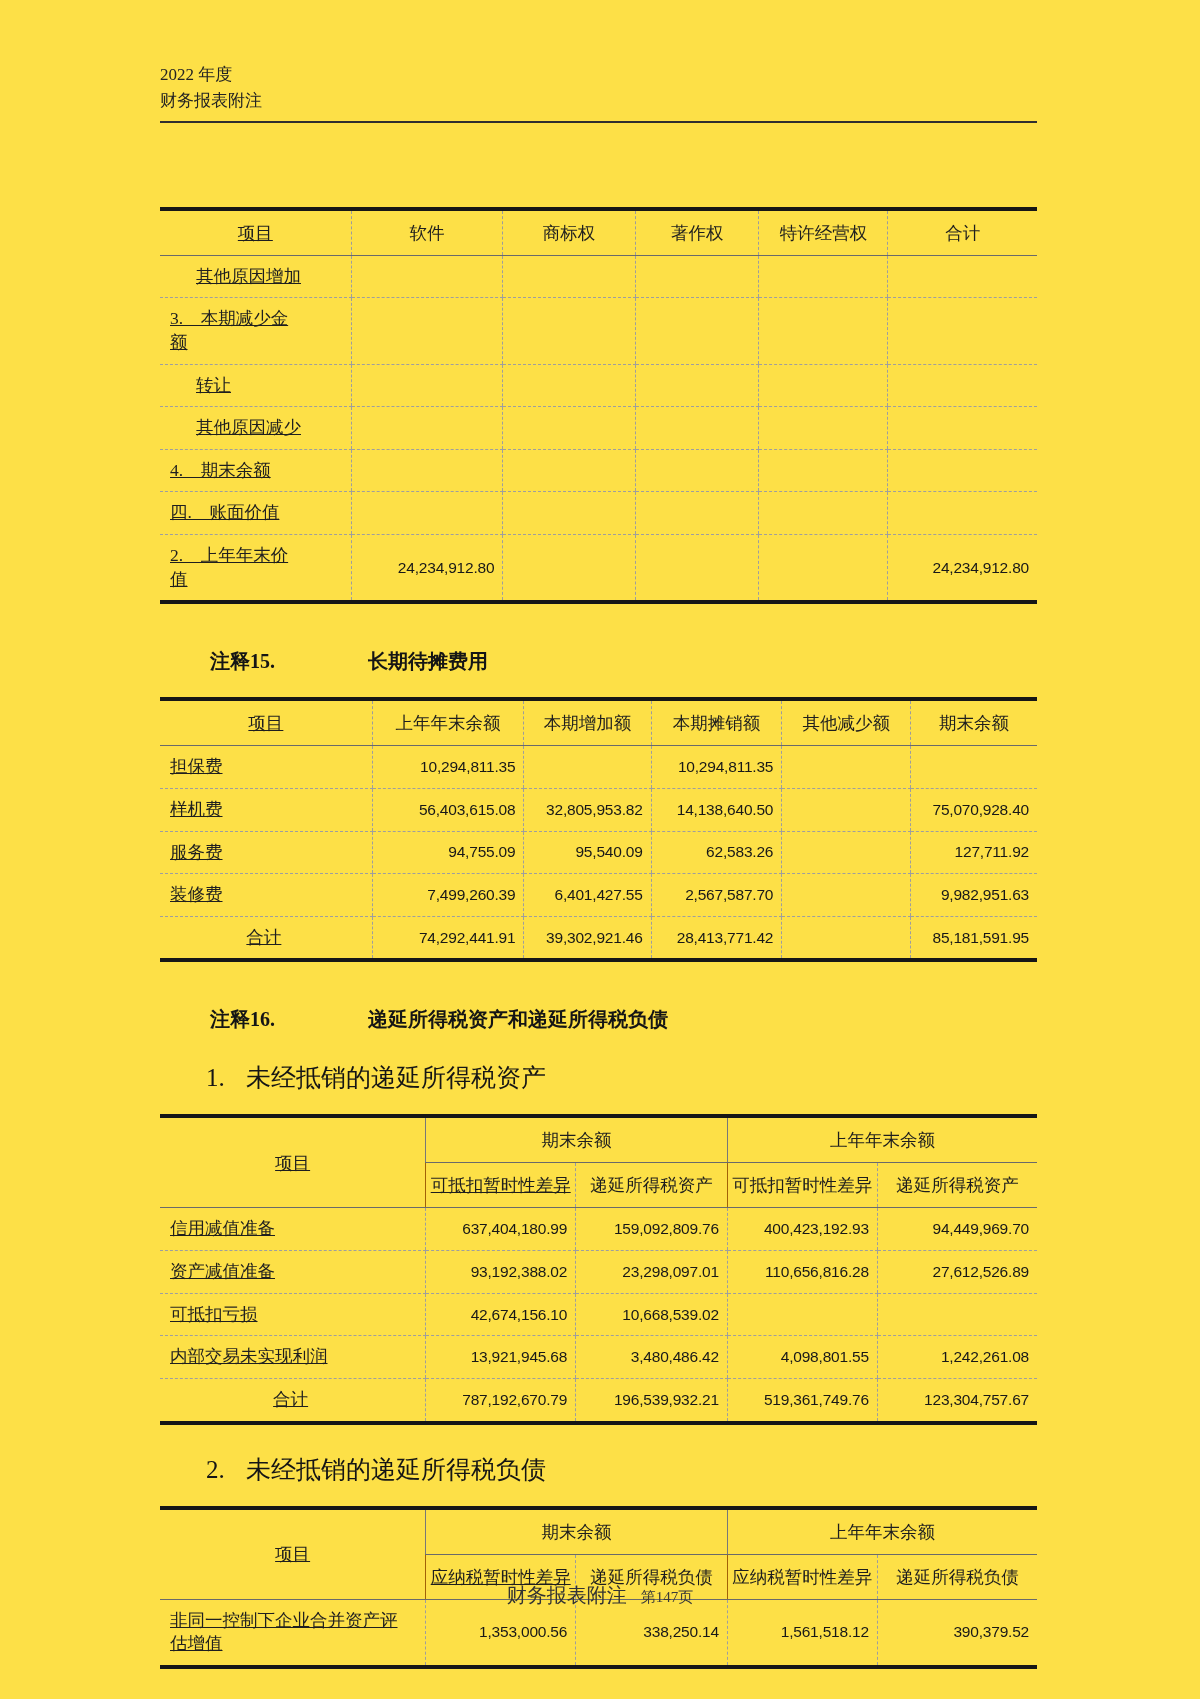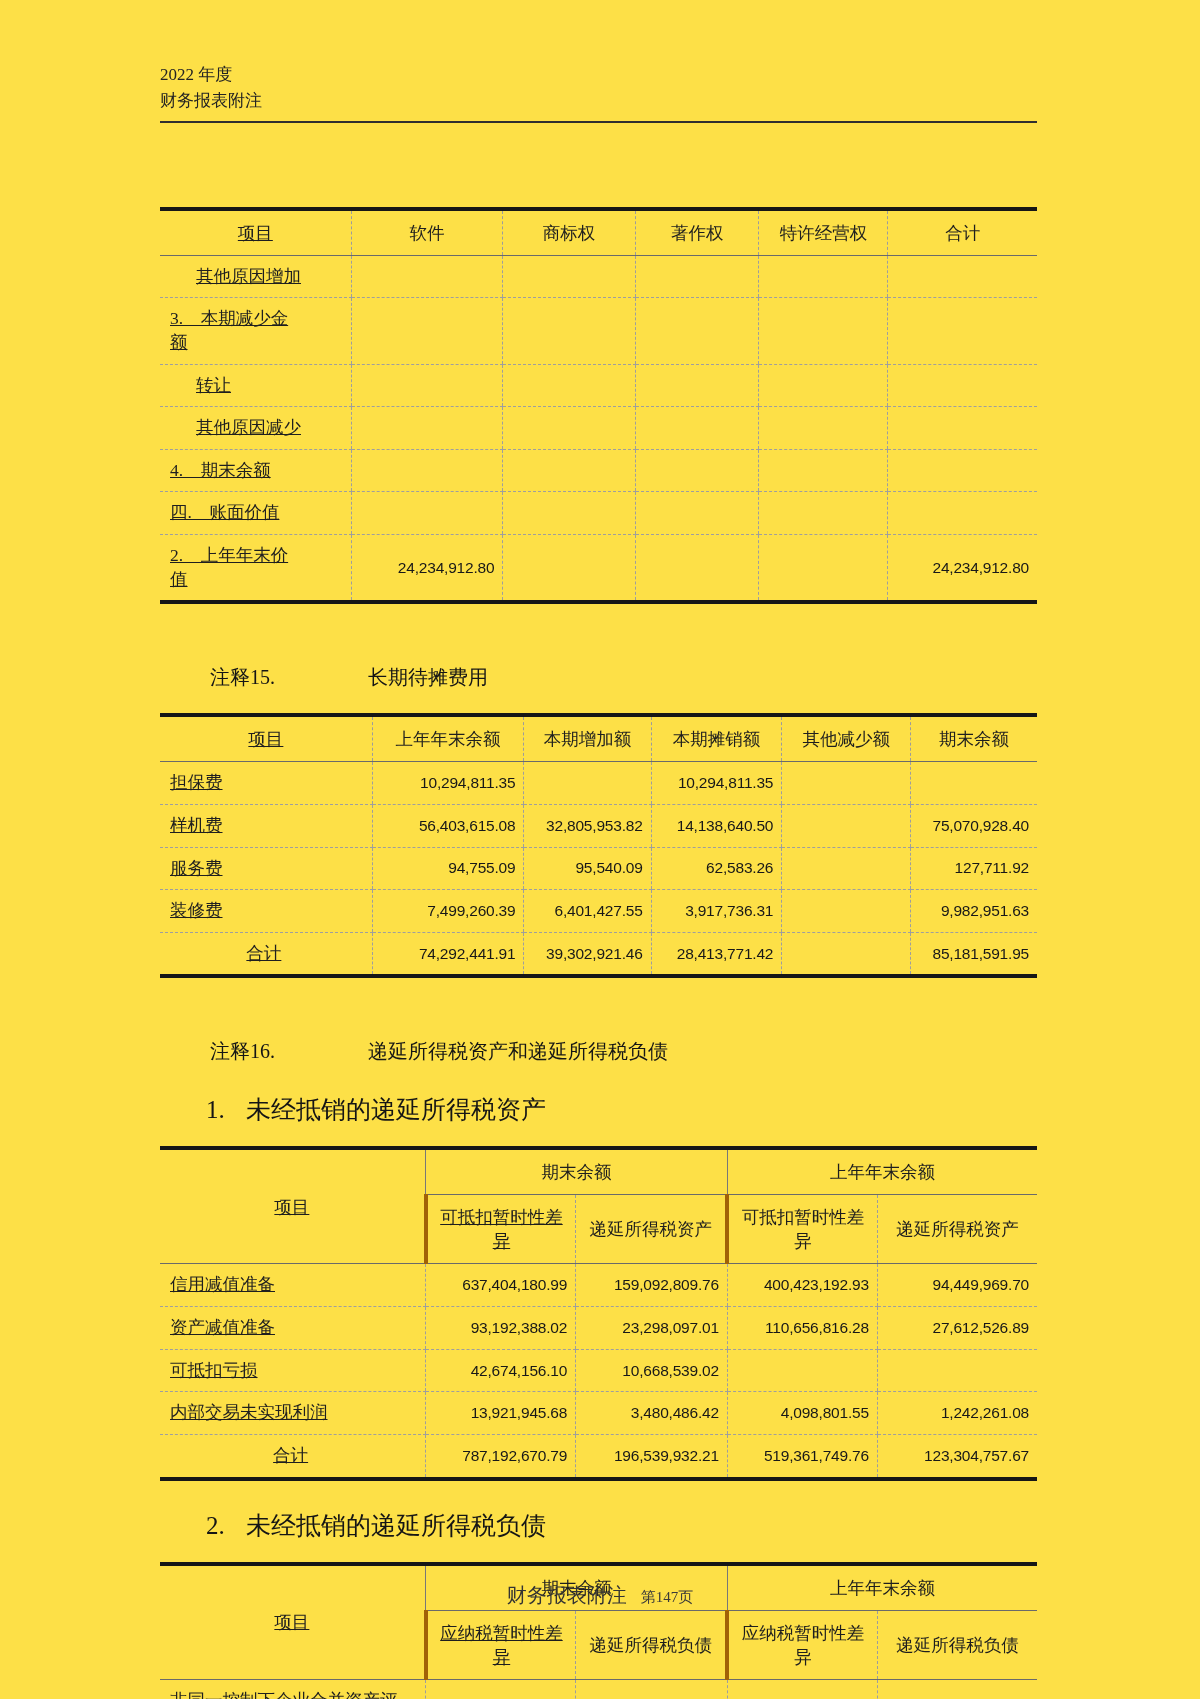--- a/index.html
+++ b/index.html
@@ -7,40 +7,40 @@
   .page {
     position:relative; width:1200px; height:1699px; margin:0 auto;
     background:#fde047; color:#262626; overflow:hidden;
     font-family:"Liberation Serif","DejaVu Serif",serif;
   }
   .content { position:absolute; left:160px; top:0; width:877px; }
 
   .doc-header { padding-top:62px; font-size:17px; line-height:1.55; color:#232323; }
   .header-rule { border-bottom:2px solid #2f2f2f; margin-top:6px; }
 
-  .note-heading { margin:60px 0 22px; padding-left:50px; font-size:20px; font-weight:normal; color:#151515; }
+  .note-heading { margin:44px 0 22px; padding-left:50px; font-size:20px; font-weight:bold; color:#151515; }
   .note-heading .h-num { display:inline-block; width:158px; }
   .sub-heading { margin:28px 0 20px; padding-left:46px; font-size:25px; font-weight:normal; color:#151515; }
   .sub-heading .h-num { display:inline-block; width:40px; }
 
   .tbl-wrap { width:100%; }
   .tbl-wrap.t1 { margin-top:84px; }
 
   table.fin {
     width:100%; border-collapse:collapse; table-layout:fixed;
     border-top:4px solid #161616; border-bottom:4px solid #161616;
   }
   .fin th {
     font-weight:normal; font-size:17.5px; text-align:center; color:#1e1e1e;
     padding:10px 4px; border-bottom:1px solid #6a6a6a; border-left:1px dashed #9c9c9c;
   }
   .fin tr th:first-child { border-left:none;text-decoration:underline; }
   .fin th.corner { border-bottom:1px solid #6a6a6a; }
   .fin th.group { border-left:1px solid #787878; }
-  .fin th.sub.gs { border-left:4px solid #a16207; }
+  .fin th.sub.gs { border-left:1px solid #a16207; }
 
   .fin td {
     padding:9px 8px; border-left:1px dashed #9e9e9e; border-bottom:1px dashed #9e9e9e;
     vertical-align:middle;
   }
   .fin tr td:first-child { border-left:none; }
   .fin tbody tr:last-child td { border-bottom:none; }
 
   .fin td.lbl {
     font-size:17.5px; color:#1f1f1f; white-space:pre-line;
@@ -200,21 +200,21 @@
               <td class="num">94,755.09</td>
               <td class="num">95,540.09</td>
               <td class="num">62,583.26</td>
               <td class="num"></td>
               <td class="num">127,711.92</td>
             </tr>
             <tr>
               <td class="lbl">装修费</td>
               <td class="num">7,499,260.39</td>
               <td class="num">6,401,427.55</td>
-              <td class="num">3,917,736.31</td>
+              <td class="num">2,567,587.70</td>
               <td class="num"></td>
               <td class="num">9,982,951.63</td>
             </tr>
             <tr>
               <td class="lbl center">合计</td>
               <td class="num">74,292,441.91</td>
               <td class="num">39,302,921.46</td>
               <td class="num">28,413,771.42</td>
               <td class="num"></td>
               <td class="num">85,181,591.95</td>

